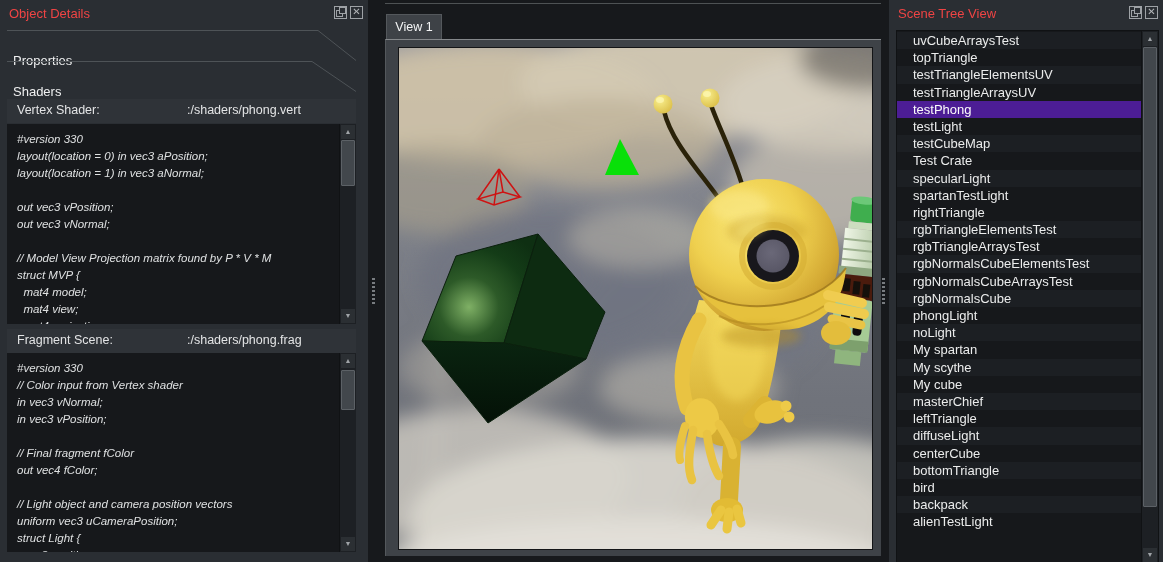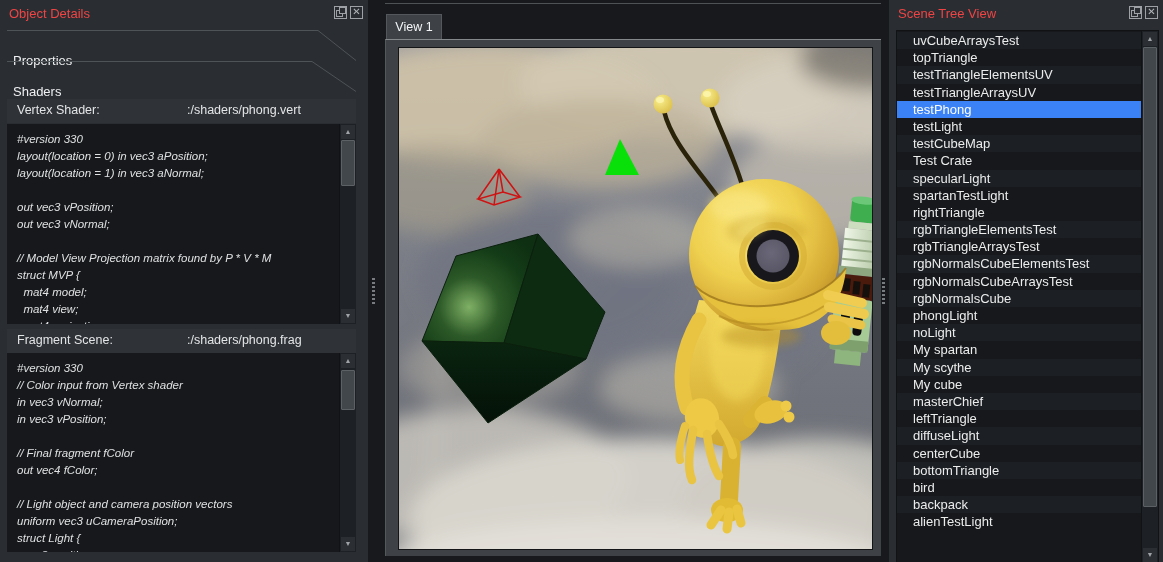--- a/index.html
+++ b/index.html
@@ -52,21 +52,21 @@
   .viewport{position:absolute;left:12px;top:7px;width:475px;height:503px;border:1px solid #141517;box-sizing:border-box;}
   .viewport svg{display:block;}
 
   
   .tree-box{position:absolute;left:896px;top:30px;width:261px;height:532px;background:#16181b;
             border:1px solid #101214;border-bottom:none;overflow:hidden;}
   .tree-items{position:absolute;left:0;top:1px;right:16px;}
   .tree-item{height:17.2px;line-height:17.2px;font-size:13px;color:#ebecec;padding-left:16px;
              white-space:nowrap;background:#16181b;}
   .tree-item.alt{background:#1c1f23;}
-  .tree-item.selected{background:#3b82f6;color:#fcfcfc;}
+  .tree-item.selected{background:#4c1d95;color:#fcfcfc;}
 </style>
 </head>
 <body>
 
 <div id="app">
 
   <div class="abs panel" style="left:0;top:0;width:368px;height:562px;">
     <div class="panel-titlebar">
       <span class="panel-title">Object Details</span>
       <span class="titlebar-icons">

